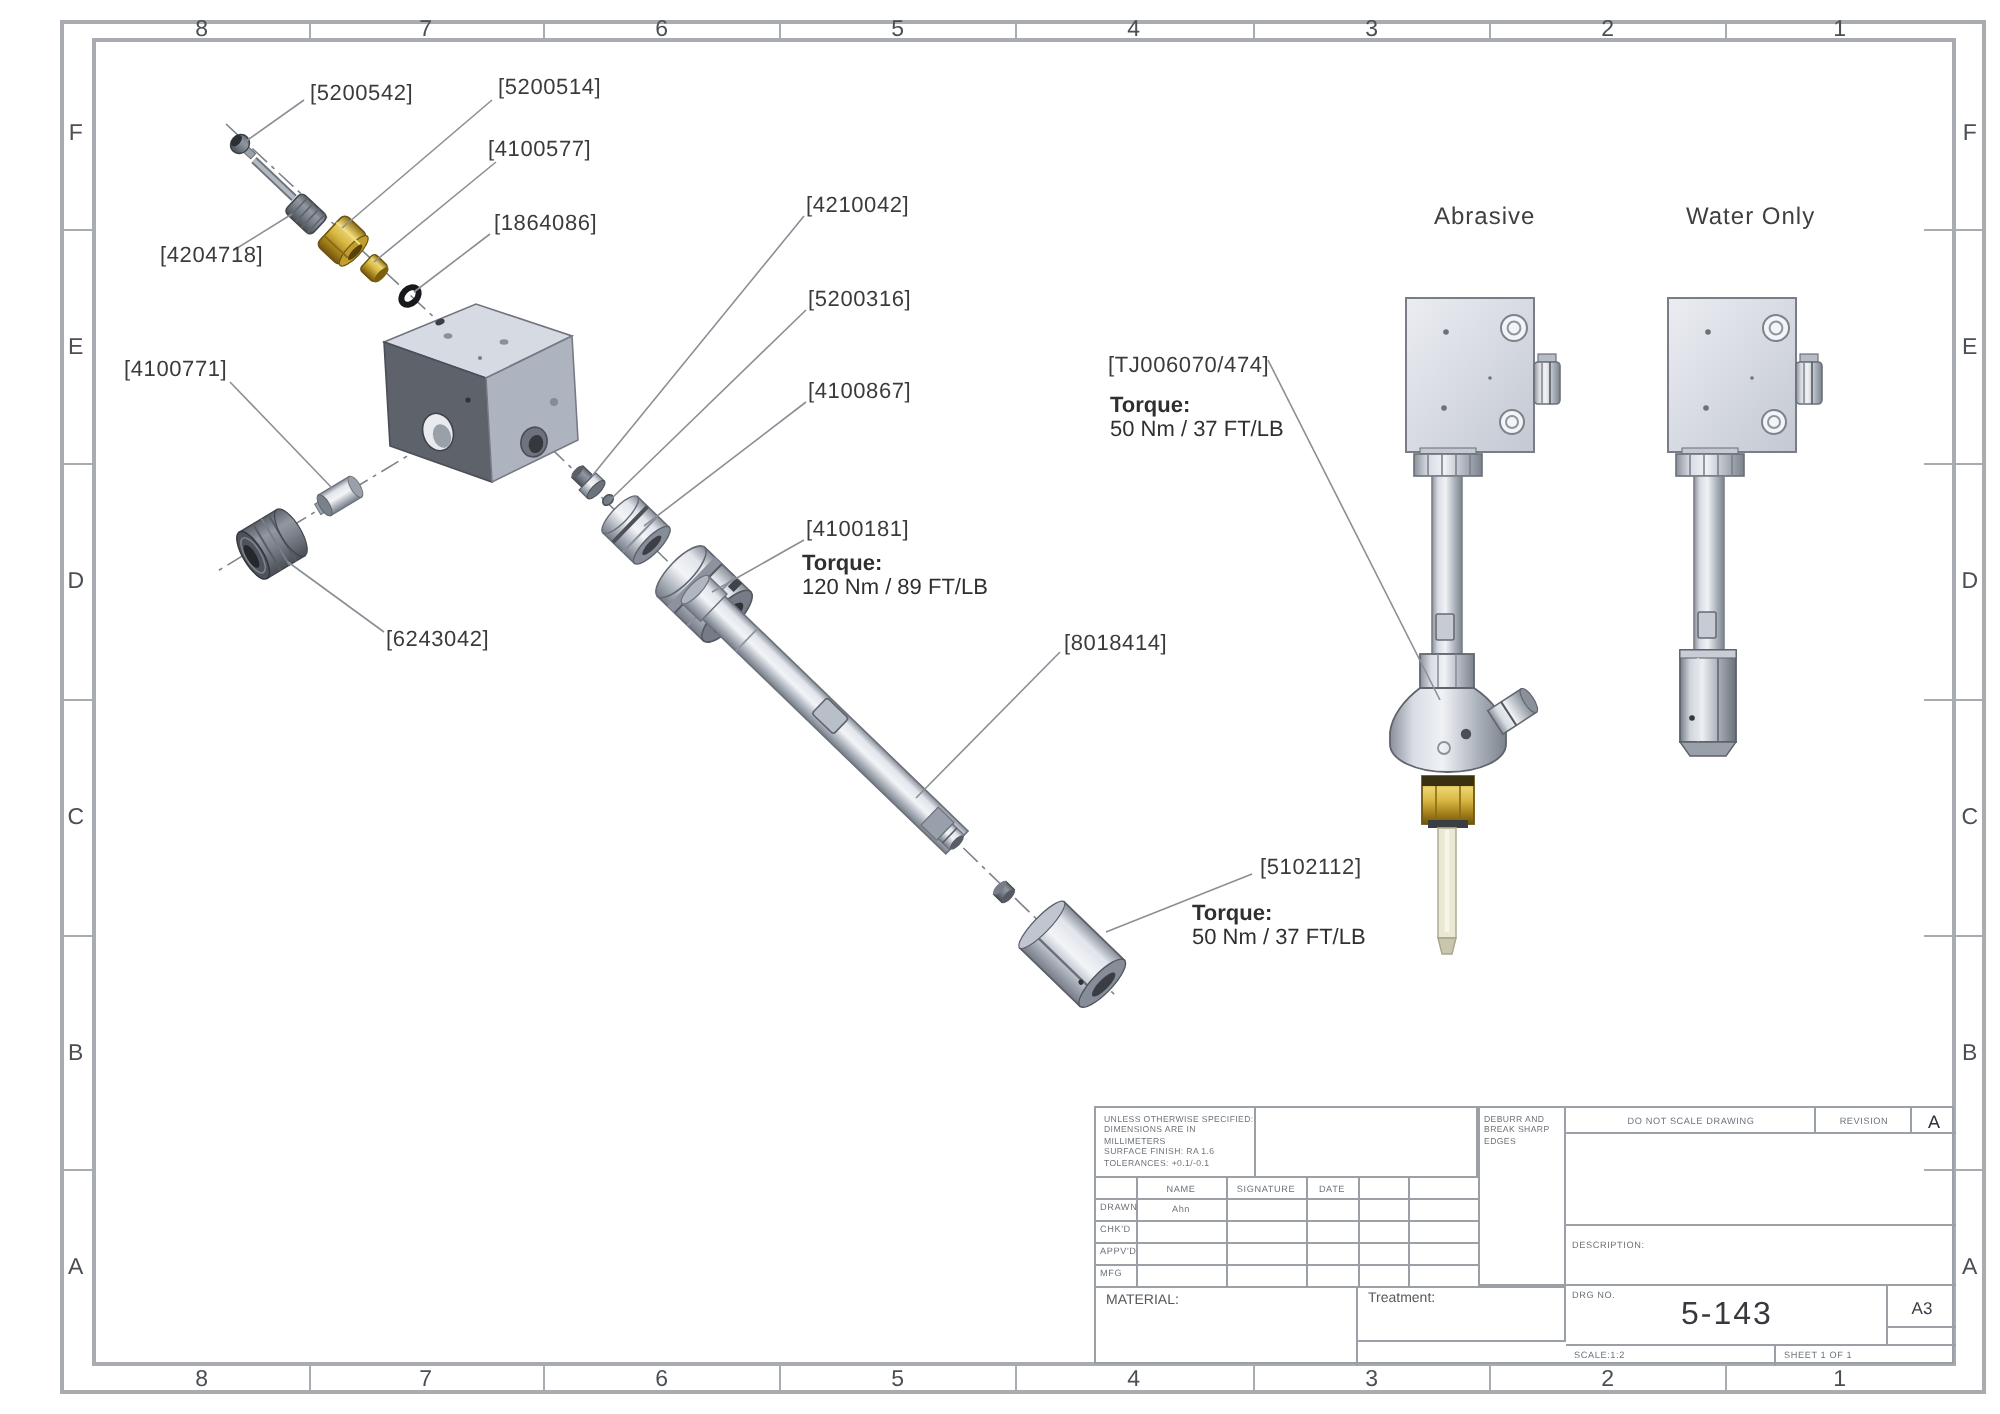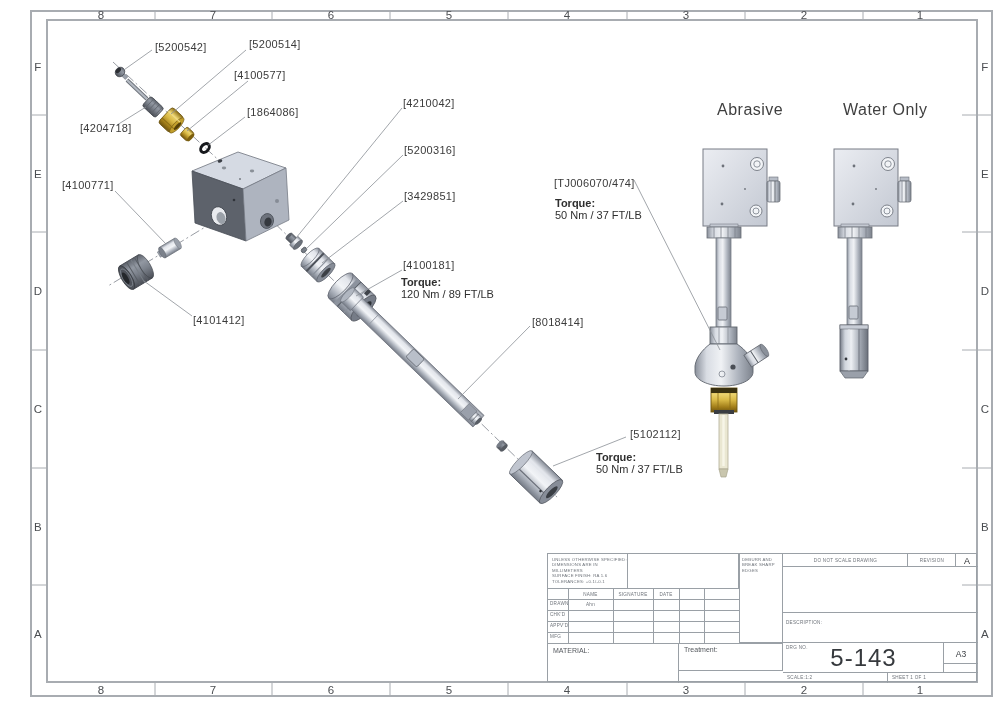--- a/index.html
+++ b/index.html
@@ -1,21 +1,21 @@
 <!DOCTYPE html>
 <html><head>
 <meta charset="utf-8">
 <style>
   html,body{margin:0;padding:0;background:#fff;}
   #canvas{position:relative;width:1000px;height:707px;background:#fff;overflow:hidden;
           font-family:"Liberation Sans",sans-serif;}
   #canvas svg.bg{position:absolute;left:0;top:0;}
   .gref{position:absolute;transform:translate(-50%,-50%);font-size:11.5px;color:#4b4e52;letter-spacing:.3px;}
   .plabel{position:absolute;font-size:11px;color:#3b3b3b;letter-spacing:.3px;white-space:nowrap;}
-  .vtitle{position:absolute;font-size:16px;color:#3f3f3f;letter-spacing:.5px;white-space:nowrap;}
+  .vtitle{position:absolute;font-size:12px;color:#3f3f3f;letter-spacing:.5px;white-space:nowrap;}
   .torque{position:absolute;font-size:11px;color:#2f2f2f;line-height:12px;white-space:nowrap;}
   .torque .tt{font-weight:bold;}
   
   .tb{position:absolute;left:547px;top:553px;width:430px;height:129px;border:1px solid #9aa0a6;box-sizing:border-box;}
   .tb .c,.tb .t{position:absolute;box-sizing:border-box;}
   .br{border-right:1px solid #9aa0a6;} .bb{border-bottom:1px solid #9aa0a6;}
   .bt{border-top:1px solid #9aa0a6;} .bl{border-left:1px solid #9aa0a6;}
   .vl{position:absolute;width:0;border-left:1px solid #9aa0a6;}
   .hl{position:absolute;height:0;border-top:1px solid #9aa0a6;}
   .tiny{font-size:4.3px;line-height:5.4px;color:#6e737a;letter-spacing:.2px;}
@@ -318,29 +318,29 @@
     <line x1="402" y1="270" x2="356" y2="296"></line>
     <line x1="192" y1="316" x2="144" y2="281"></line>
     <line x1="530" y1="326" x2="458" y2="399"></line>
     <line x1="626" y1="437" x2="553" y2="466"></line>
     <line x1="634" y1="180" x2="720" y2="350"></line>
   </g>
 </svg>
 
 <div class="plabel" style="left:155px;top:41px">[5200542]</div>
 <div class="plabel" style="left:249px;top:38px">[5200514]</div>
-<div class="plabel" style="left:234px;top:69px">[4100577]</div>
+<div class="plabel" style="left:244px;top:69px">[4100577]</div>
 <div class="plabel" style="left:247px;top:106px">[1864086]</div>
 <div class="plabel" style="left:80px;top:122px">[4204718]</div>
 <div class="plabel" style="left:62px;top:179px">[4100771]</div>
 <div class="plabel" style="left:403px;top:97px">[4210042]</div>
 <div class="plabel" style="left:404px;top:144px">[5200316]</div>
-<div class="plabel" style="left:404px;top:190px">[3429851]</div>
+<div class="plabel" style="left:404px;top:190px">[4100867]</div>
 <div class="plabel" style="left:403px;top:259px">[4100181]</div>
-<div class="plabel" style="left:193px;top:314px">[4101412]</div>
+<div class="plabel" style="left:193px;top:314px">[6243042]</div>
 <div class="plabel" style="left:532px;top:316px">[8018414]</div>
 <div class="plabel" style="left:630px;top:428px">[5102112]</div>
 <div class="plabel" style="left:554px;top:177px">[TJ006070/474]</div>
 
 <div class="torque" style="left:401px;top:276px">
   <div class="tt">Torque:</div>
   <div>120 Nm / 89 FT/LB</div>
 </div>
 <div class="torque" style="left:596px;top:451px">
   <div class="tt">Torque:</div>
@@ -395,21 +395,21 @@
   <div class="t small ctr" style="left:105px;top:35px;width:26px;height:10px">DATE</div>
   <div class="t small" style="left:2px;top:47px">DRAWN</div>
   <div class="t small ctr" style="left:20px;top:45px;width:45px;height:11px">Ahn</div>
   <div class="t small" style="left:2px;top:58px">CHK'D</div>
   <div class="t small" style="left:2px;top:69px">APPV'D</div>
   <div class="t small" style="left:2px;top:80px">MFG</div>
   <div class="t" style="left:5px;top:93px;font-size:7px;color:#55595e">MATERIAL:</div>
   <div class="t" style="left:136px;top:92px;font-size:7px;color:#55595e">Treatment:</div>
   <div class="t small" style="left:238px;top:66px">DESCRIPTION:</div>
   <div class="t small" style="left:238px;top:91px">DRG NO.</div>
-  <div class="t ctr" style="left:235px;top:89px;width:161px;height:30px;font-size:24px;letter-spacing:1px;color:#36393d">5-143</div>
+  <div class="t ctr" style="left:235px;top:89px;width:161px;height:30px;font-size:16px;letter-spacing:1px;color:#36393d">5-143</div>
   <div class="t ctr" style="left:396px;top:89px;width:34px;height:21px;font-size:8.5px;color:#3a3d41">A3</div>
   <div class="t small" style="left:239px;top:121px">SCALE:1:2</div>
   <div class="t small" style="left:344px;top:121px">SHEET 1 OF 1</div>
 </div>
 
 <div class="gref" style="left: 101px; top: 15px;">8</div>
     <div class="gref" style="left: 101px; top: 690px;">8</div>
     <div class="gref" style="left: 213px; top: 15px;">7</div>
     <div class="gref" style="left: 213px; top: 690px;">7</div>
     <div class="gref" style="left: 331px; top: 15px;">6</div>

